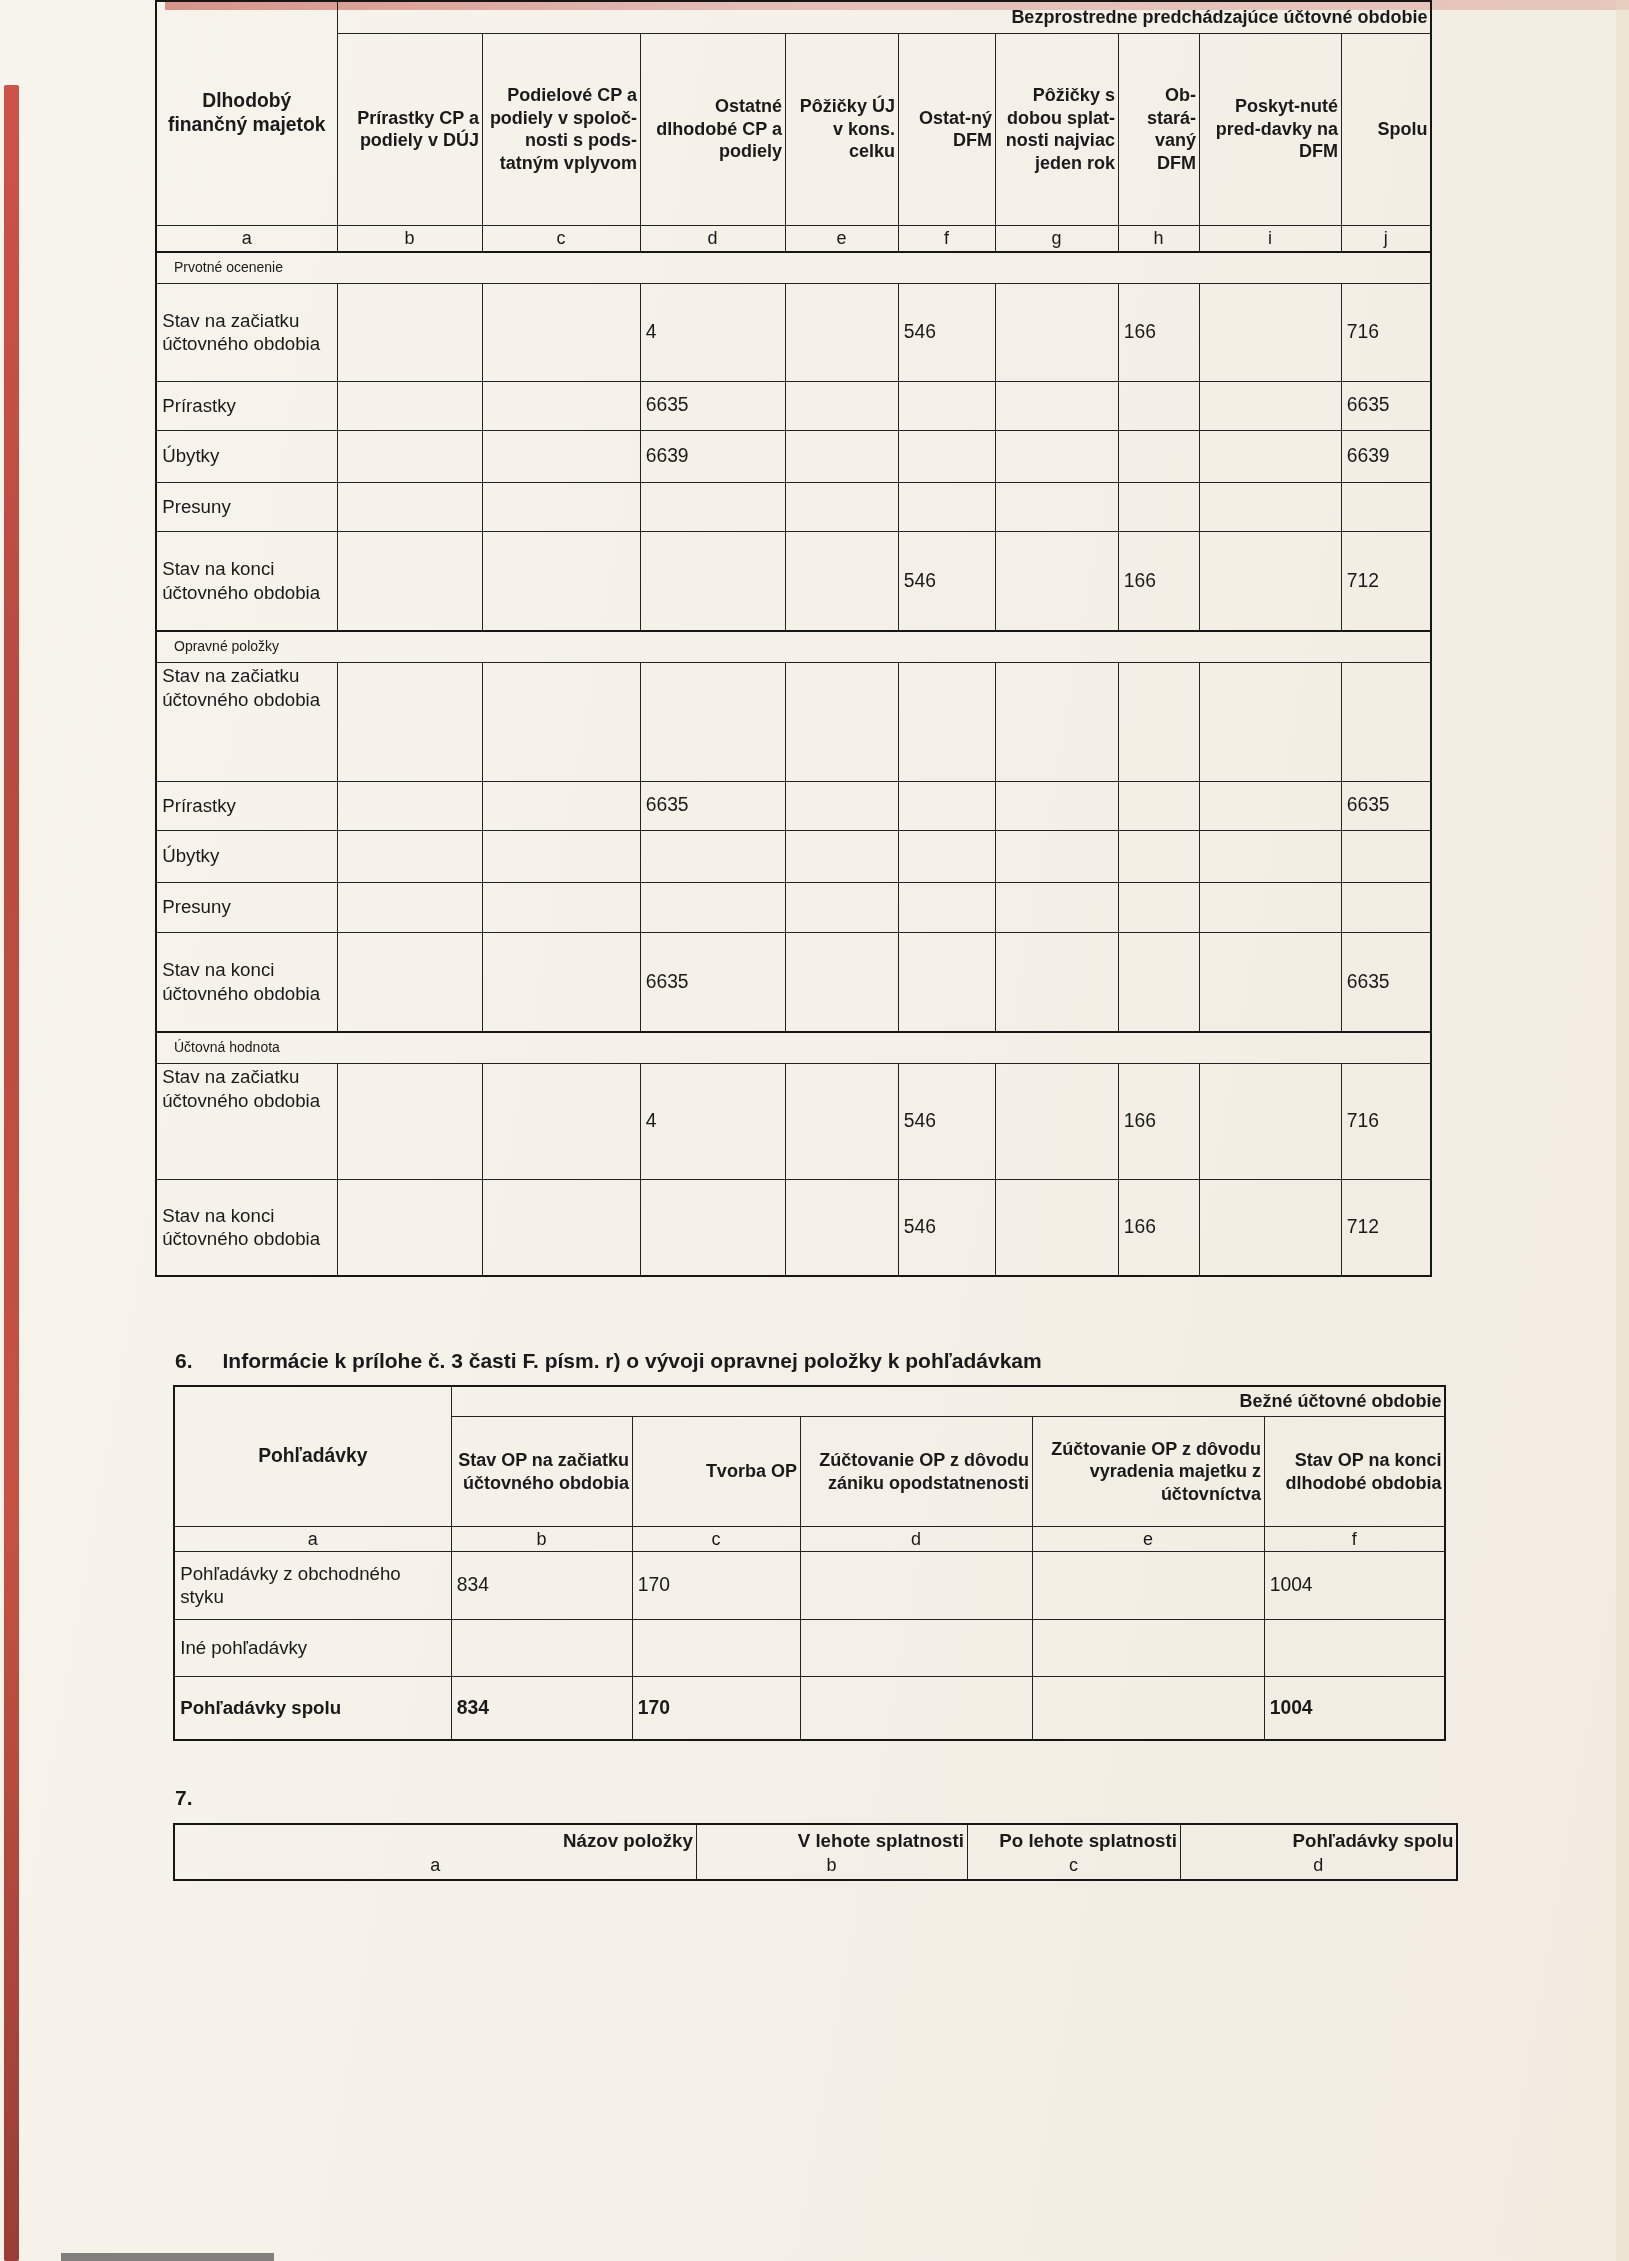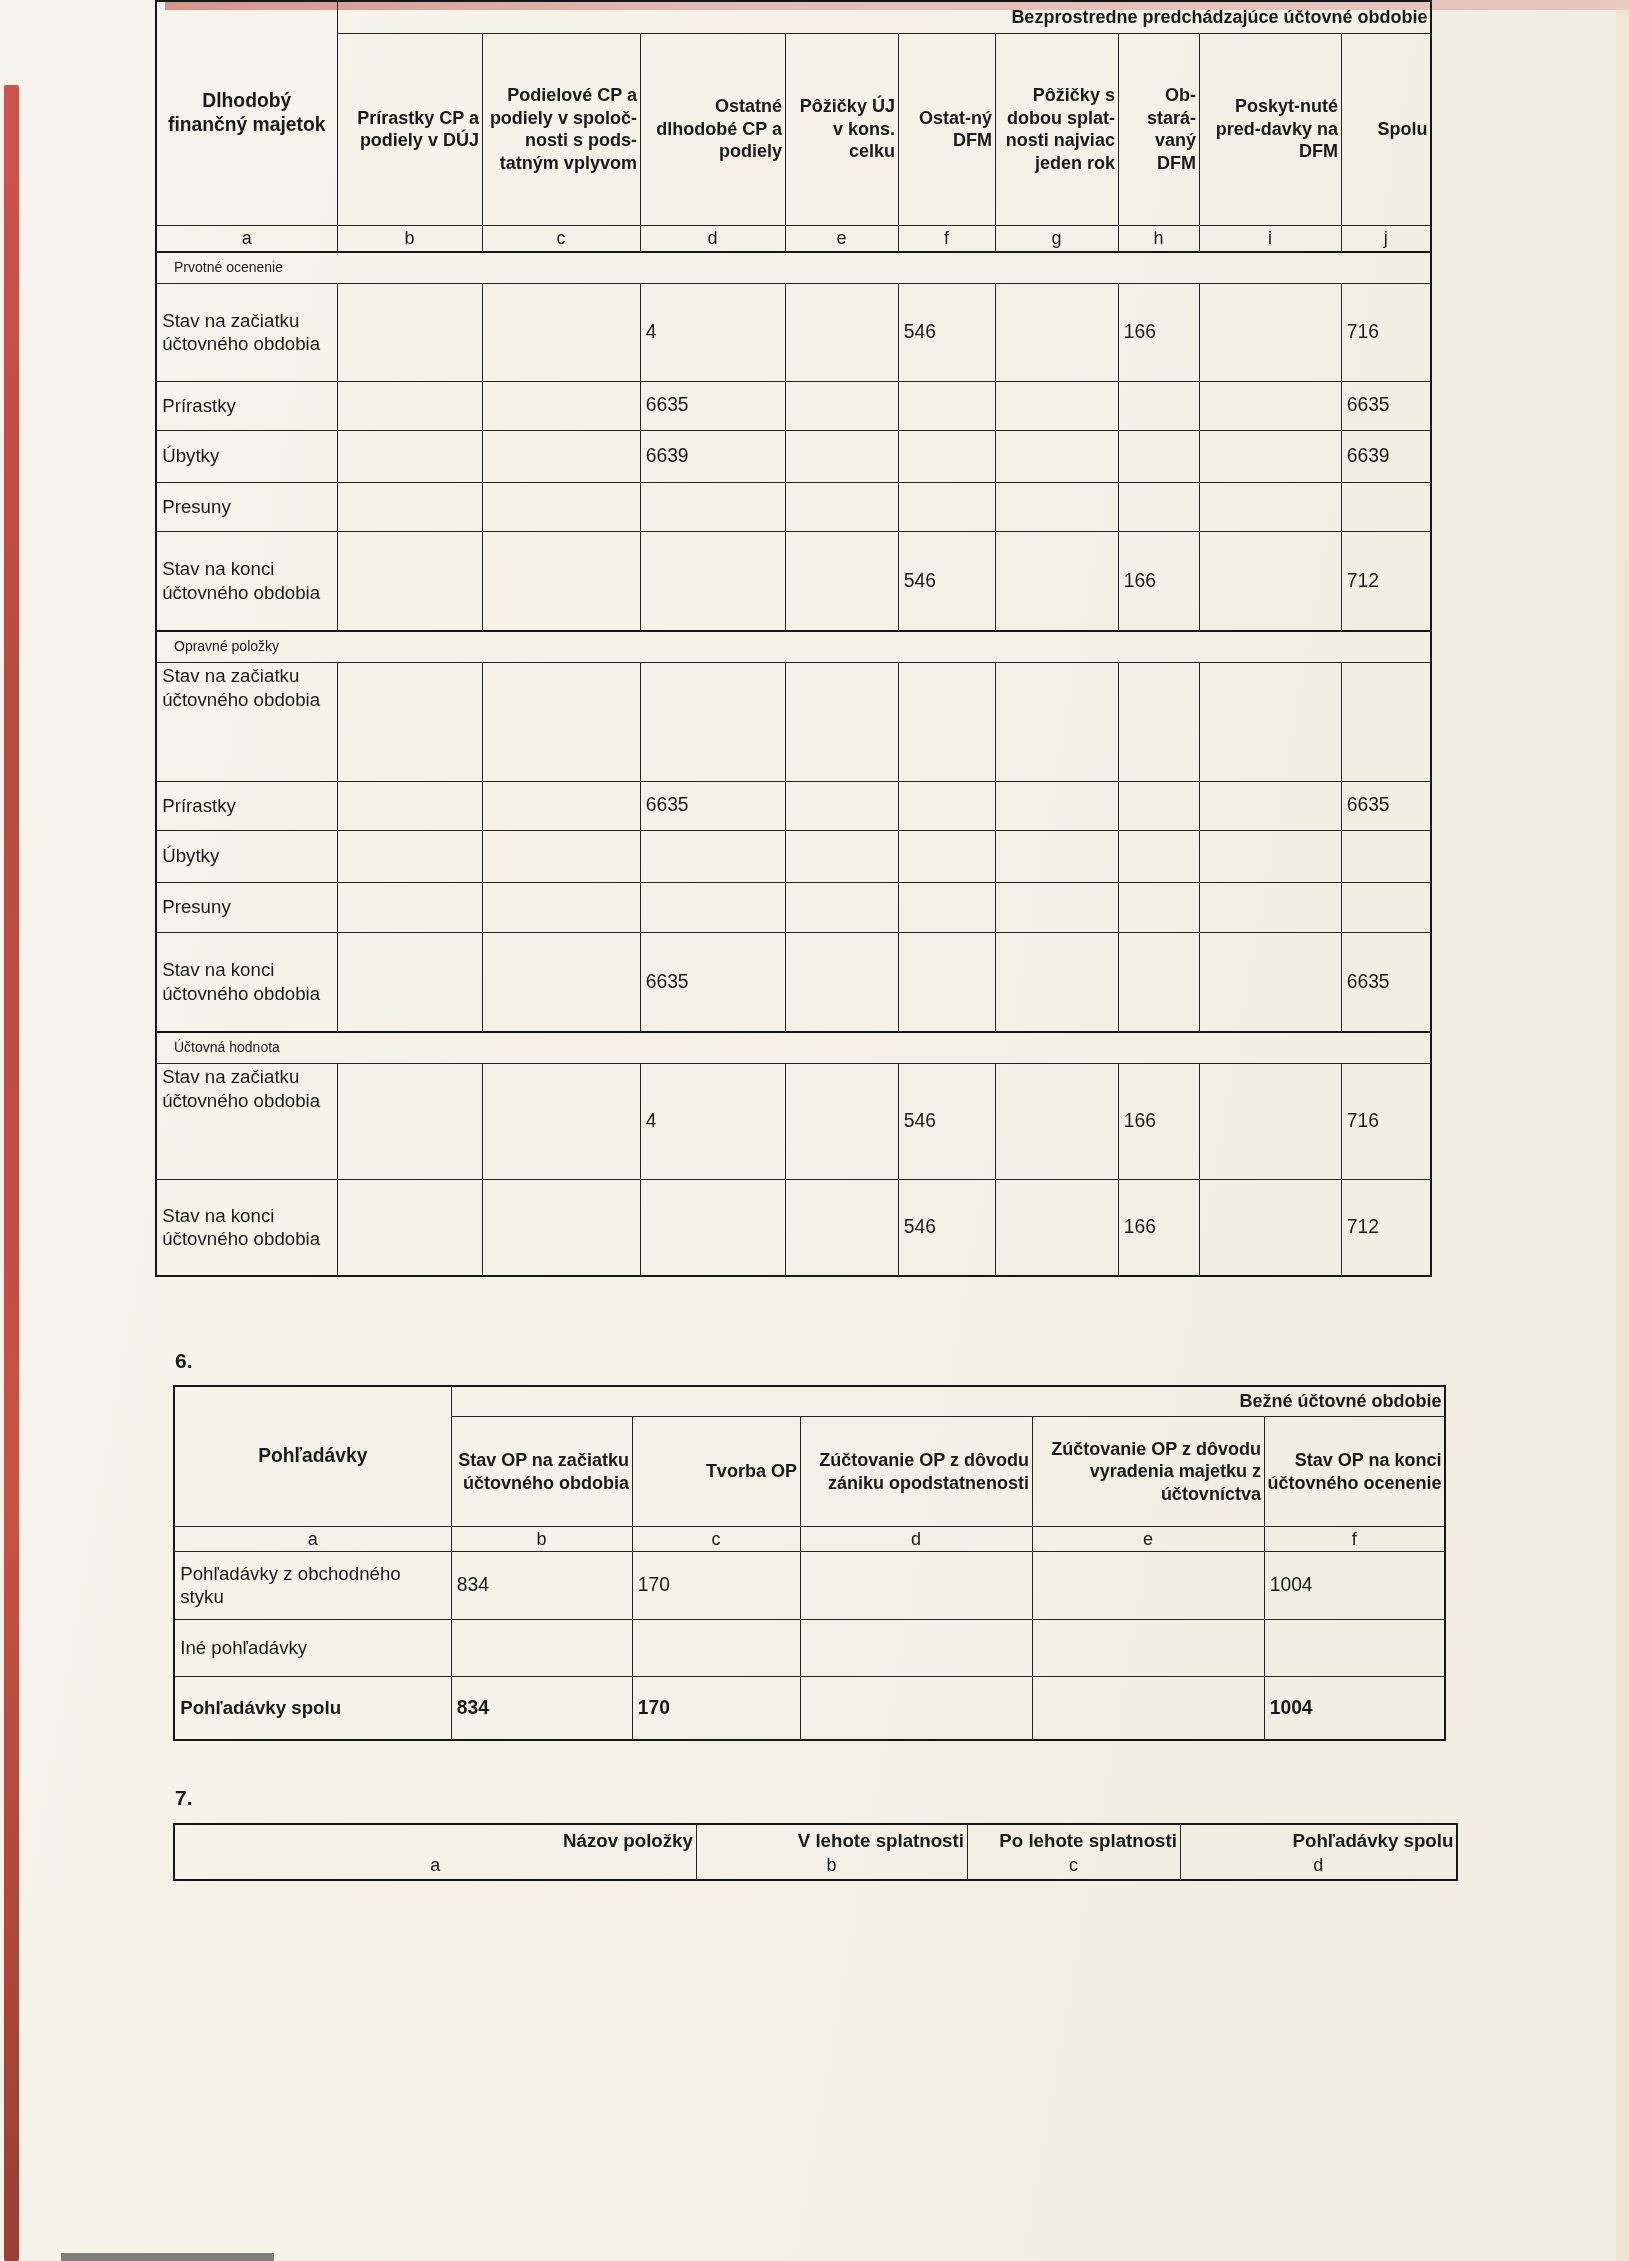--- a/index.html
+++ b/index.html
@@ -247,20 +247,21 @@
         <td class="val"></td>
         <td class="val">166</td>
         <td class="val"></td>
         <td class="val">712</td>
       </tr>
     </tbody>
   </table>
 
   <div class="sec-heading h6">
     <span>6.</span>
+    <span>Informácie k prílohe č. 3 časti F. písm. r) o vývoji opravnej položky k pohľadávkam</span>
   </div>
 
   <table class="t2">
     <colgroup>
       <col style="width:277px">
         <col style="width:181px">
         <col style="width:168px">
         <col style="width:232px">
         <col style="width:232px">
         <col style="width:181px">
@@ -268,21 +269,21 @@
     <tbody>
       <tr style="height:31px">
         <td class="hA" rowspan="2">Pohľadávky</td>
         <td class="hdr" colspan="5">Bežné účtovné obdobie</td>
       </tr>
       <tr style="height:110px">
         <td class="hdr">Stav OP na začiatku účtovného obdobia</td>
         <td class="hdr">Tvorba OP</td>
         <td class="hdr">Zúčtovanie OP z dôvodu zániku opodstatnenosti</td>
         <td class="hdr">Zúčtovanie OP z dôvodu vyradenia majetku z účtovníctva</td>
-        <td class="hdr">Stav OP na konci účtovného ocenenie</td>
+        <td class="hdr">Stav OP na konci dlhodobé obdobia</td>
       </tr>
       <tr class="letters" style="height:24.5px">
         <td>a</td>
         <td>b</td>
         <td>c</td>
         <td>d</td>
         <td>e</td>
         <td>f</td>
       </tr>
       <tr style="height:68px">

